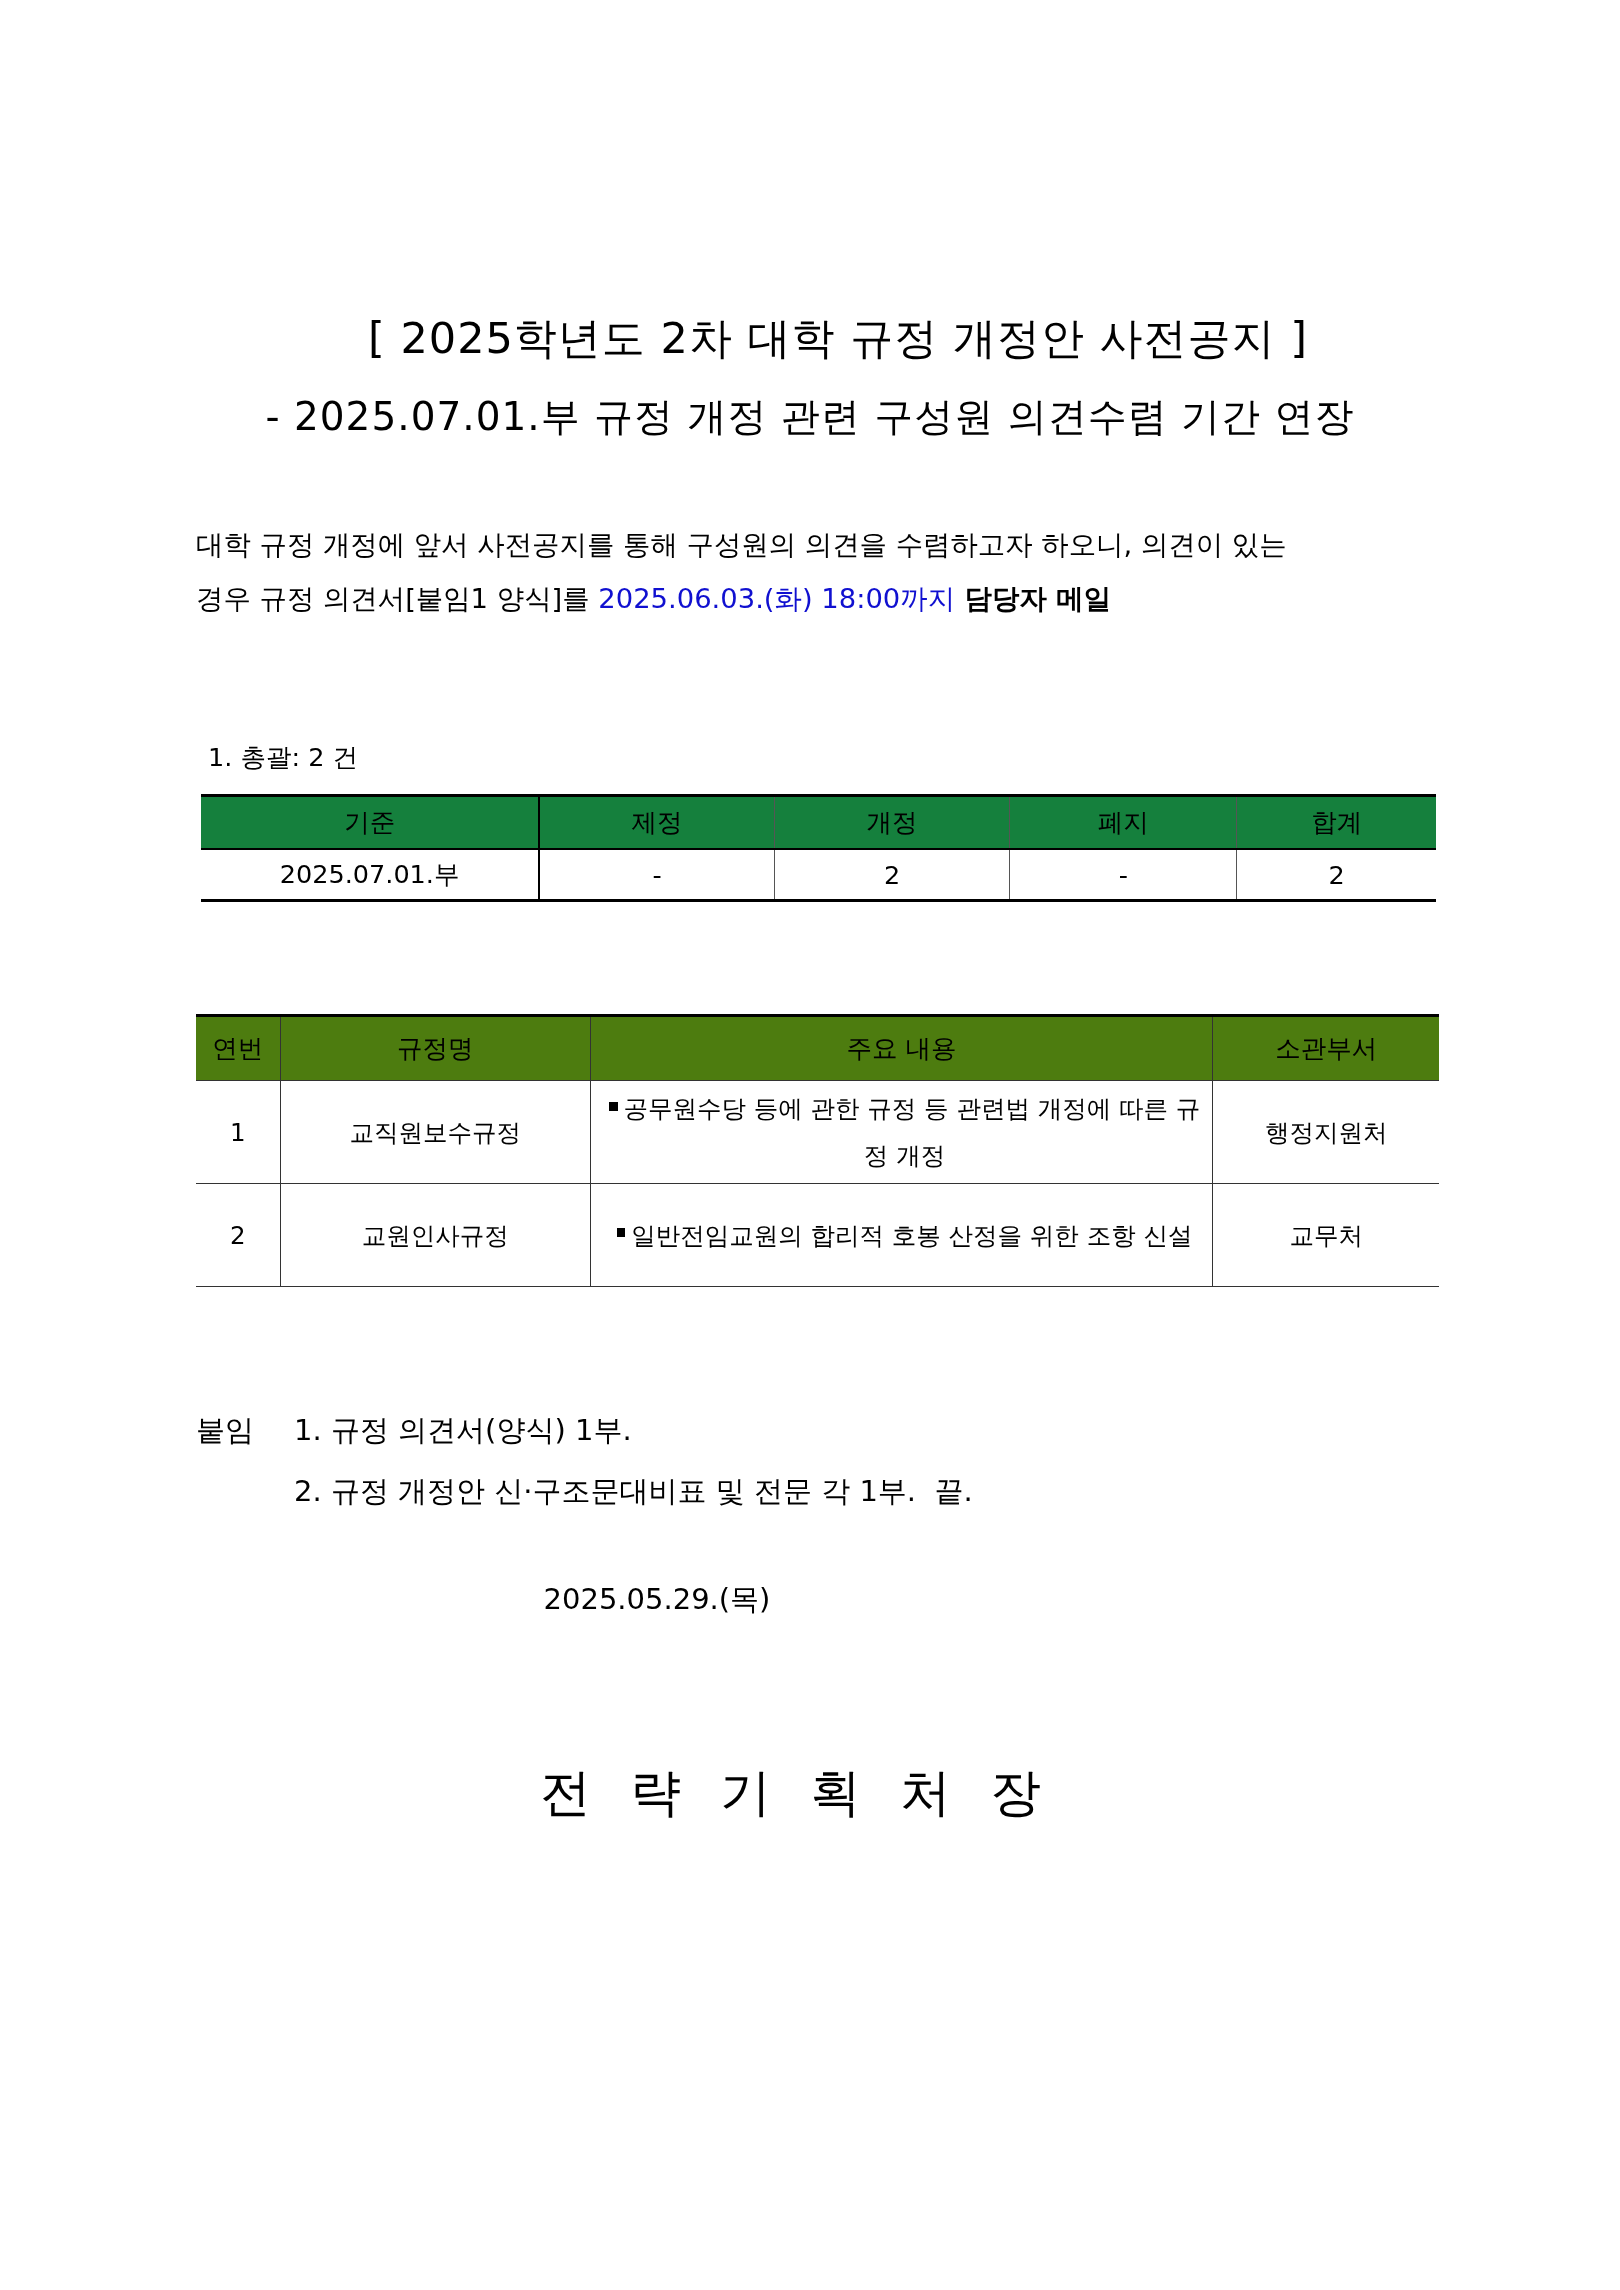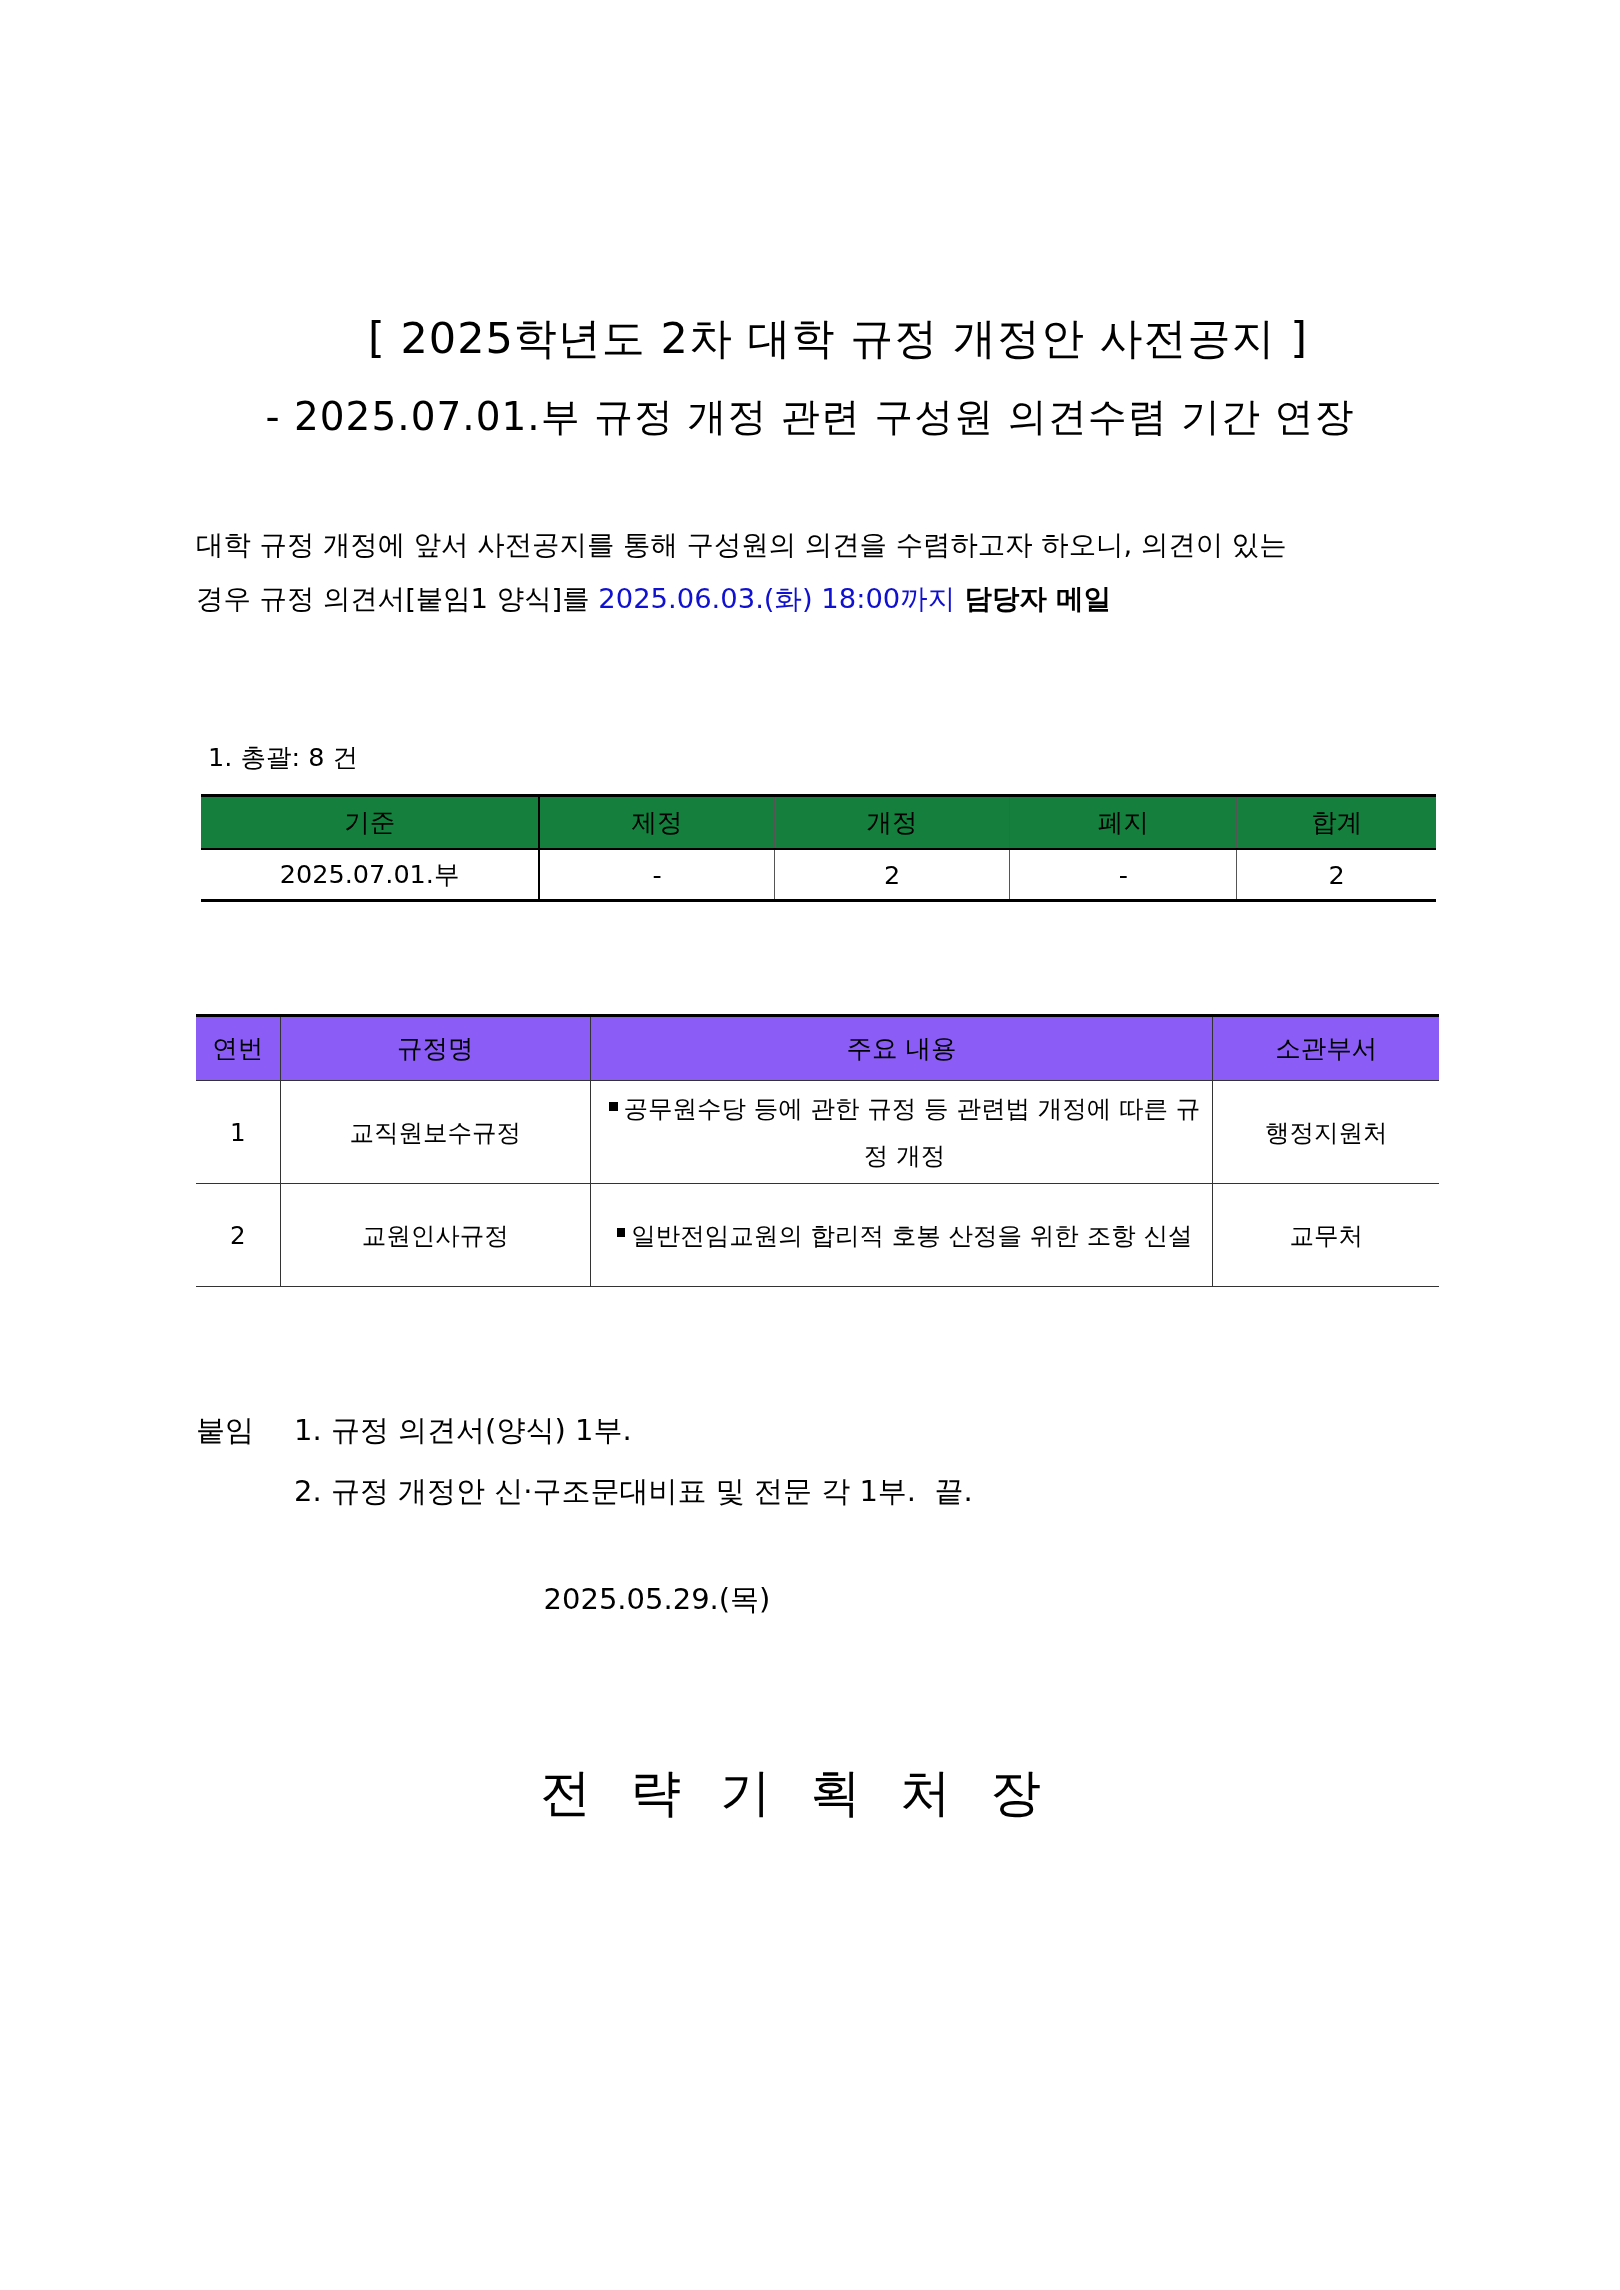--- a/index.html
+++ b/index.html
@@ -11,41 +11,41 @@
   .para { left:196px; width:1235px; font-size:27.4px; line-height:54px; top:518px; }
   .blue { color:#1010d0; }
   .bold { font-weight:bold; }
   .sec { font-size:25.5px; left:208px; }
   table { border-collapse:collapse; position:absolute; font-size:25.5px; }
   #tbl1 { left:201px; top:794px; width:1235px; border-top:3.9px solid #000; border-bottom:3.9px solid #000; }
   #tbl1 th { background:#15803d; font-weight:normal; height:49px; border-bottom:2.9px solid #000; border-left:1px solid #555; }
   #tbl1 td { height:47px; text-align:center; border-left:1px solid #555; }
   #tbl1 th:first-child, #tbl1 td:first-child { border-left:none; border-right:2.9px solid #000; }
   #tbl2 { left:196px; top:1014px; width:1243px; border-top:3.9px solid #000; border-bottom:1.5px solid #333; }
-  #tbl2 th { background:#8b5cf6; font-weight:normal; height:61px; border-left:1.5px solid #333; border-bottom:1.5px solid #333; }
+  #tbl2 th { background:#4d7c0f; font-weight:normal; height:61px; border-left:1.5px solid #333; border-bottom:1.5px solid #333; }
   #tbl2 td { height:100px; border-left:1.5px solid #333; border-bottom:1.5px solid #333; text-align:center; font-size:24.5px; }
   #tbl2 th:first-child, #tbl2 td:first-child { border-left:none; }
   #tbl2 td.content { text-align:center; padding:0 5.9px 0 11.8px; line-height:47px; }
   .bullet { display:inline-block; width:8.8px; height:8.8px; background:#000; margin-right:5.9px; vertical-align:middle; position:relative; top:-3.9px; }
   .attach { font-size:29px; left:196px; top:1400px; line-height:61px; }
   .date { left:0; width:1314px; top:1580px; text-align:center; font-size:29px; }
   .sign { left:0; width:1620px; top:1759px; text-align:center; font-size:51px; letter-spacing:39px; }
 </style>
 </head>
 <body>
 
 <div class="abs title" id="t1">[ 2025학년도 2차 대학 규정 개정안 사전공지 ]</div>
 <div class="abs title" id="t2">- 2025.07.01.부 규정 개정 관련 구성원 의견수렴 기간 연장</div>
 
 <div class="abs para">
   <div>대학 규정 개정에 앞서 사전공지를 통해 구성원의 의견을 수렴하고자 하오니, 의견이 있는</div>
   <div><span>경우 규정 의견서[붙임1 양식]를 </span><span class="blue">2025.06.03.(화) 18:00까지</span><span class="bold"> 담당자 메일</span></div>
 </div>
 
-<div class="abs sec" style="top:740px;">1. 총괄: 8 건</div>
+<div class="abs sec" style="top:740px;">1. 총괄: 2 건</div>
 <table id="tbl1">
   <colgroup>
       <col style="width:338px">
       <col style="width:235px">
       <col style="width:235px">
       <col style="width:227px">
       <col style="width:199px">
     </colgroup>
   <tbody>
       <tr>

